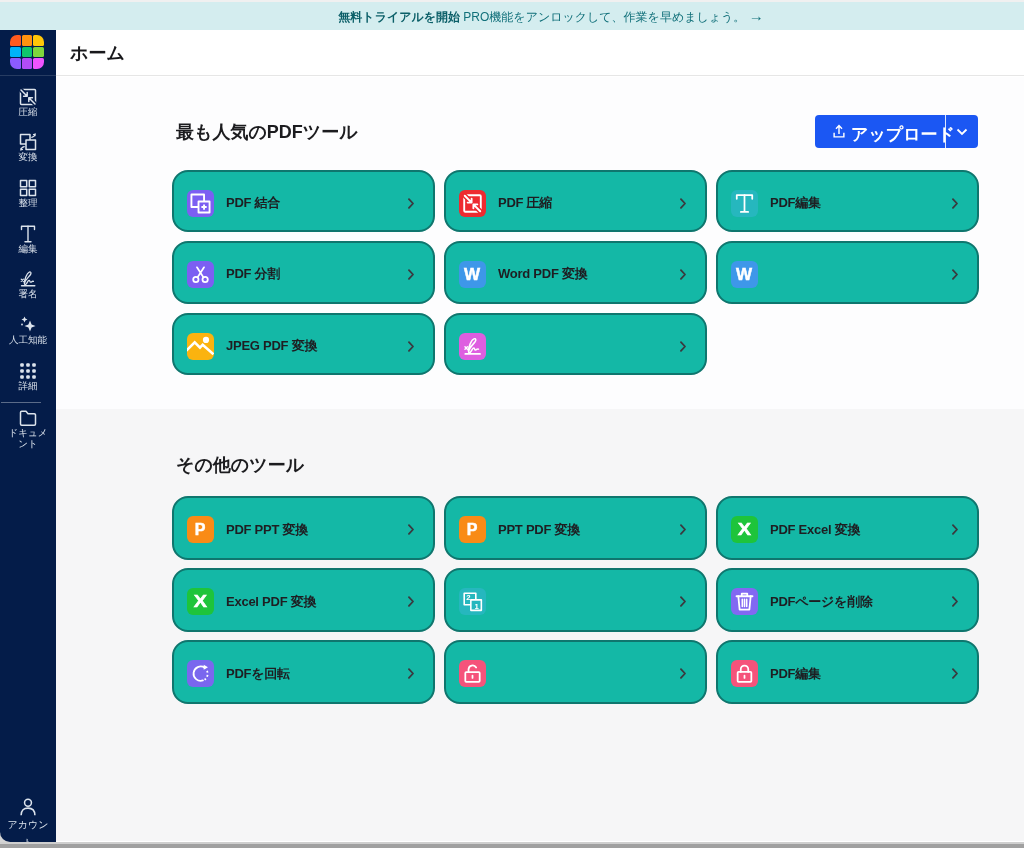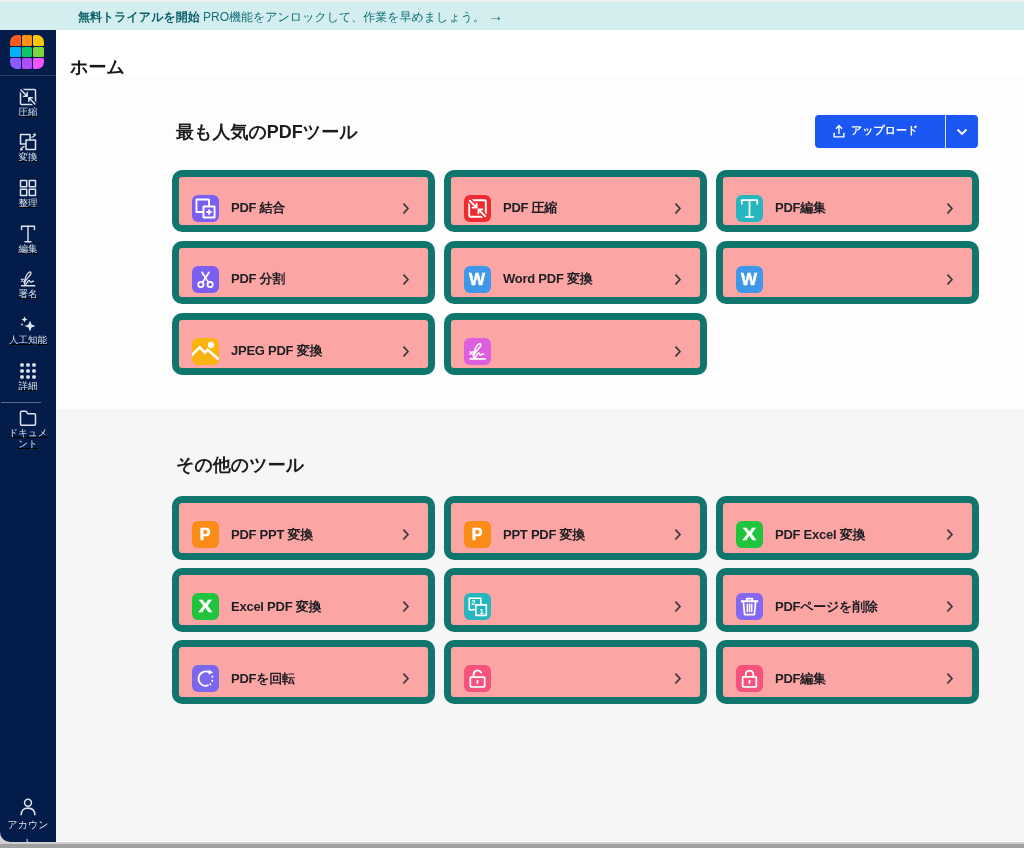--- a/index.html
+++ b/index.html
@@ -2,73 +2,73 @@
 <html lang="ja"><head>
 <meta charset="utf-8">
 <style>
   * { margin:0; padding:0; box-sizing:border-box; }
   html,body { width:1024px; height:848px; overflow:hidden; background:#fff;
     font-family:"Liberation Sans", sans-serif; }
 
   
   #topstrip { position:absolute; left:0; top:0; width:1024px; height:2px; background:#f0f0f0; }
   #banner { position:absolute; left:0; top:2px; width:1024px; height:28px;
-    background:#d4edef; color:#11707a; font-size:12px; text-align:left;
+    background:#d4edef; color:#11707a; font-size:12px; text-align:center;
     line-height:27px; padding-left:78px; }
   #banner b { color:#0b5f68; font-weight:700; }
 
   
   #sidebar { position:absolute; left:0; top:30px; width:56px; height:812px;
     background:#041c49; border-bottom-left-radius:10px; }
   #sb-line { position:absolute; left:0; top:45px; width:56px; height:1px;
     background:rgba(255,255,255,0.14); }
   .logo { position:absolute; left:10px; top:5px; width:34px; height:34px;
     border-radius:7px; overflow:hidden; display:grid; background:#041c49;
     grid-template-columns:1fr 1fr 1fr; grid-template-rows:1fr 1fr 1fr; gap:1px; }
   .logo div { width:100%; height:100%; border-radius:1.5px; }
-  .nav { position:absolute; left:0; top:57.5px; width:41px;text-decoration:underline; }
+  .nav { position:absolute; left:0; top:57.5px; width:41px; }
   .nav-item { width:56px; height:30px; margin-bottom:15.7px; text-align:center;
     color:#dce3ec; }
   .nav-item svg { display:block; margin:0 auto; }
   .nav-label { font-size:9.5px; line-height:10.5px; display:block; margin-top:1px;
     letter-spacing:0; transform-origin:center top; }
   .nav-sep { width:40px; height:1px; background:rgba(255,255,255,0.35);
     margin:-5px auto 6px auto; }
   #account { position:absolute; left:0; top:766.5px; width:56px;
     text-align:center; color:#dce3ec; }
 
   
-  #header { position:absolute; left:56px; top:44px; width:968px; height:46px;
+  #header { position:absolute; left:56px; top:30px; width:968px; height:46px;
     background:#fff; border-bottom:1px solid #e6e6e6; }
   #header h1 { position:absolute; left:14px; top:11px; font-size:18px;
     font-weight:700; color:#18181b; }
 
   
   #main-white { position:absolute; left:56px; top:77px; width:968px; height:332px;
     background:#fdfdfe; }
   #main-gray  { position:absolute; left:56px; top:409px; width:968px; height:432px;
     background:#f6f6f7; }
   .sec-title { position:absolute; font-size:18px; font-weight:700; color:#1c1c1f; }
 
   
   #upbtn { position:absolute; left:815px; top:115px; width:163px; height:33px;
     background:#1b57f3; border-radius:4px; color:#fff; }
   #upbtn .divider { position:absolute; left:130px; top:0; width:1px; height:33px;
     background:rgba(255,255,255,0.85); }
-  #upbtn .txt { position:absolute; left:36px; top:8px; font-size:11px;
+  #upbtn .txt { position:absolute; left:36px; top:8px; font-size:17px;
     font-weight:600; }
   #upbtn svg.up { position:absolute; left:15px; top:7.5px; }
   #upbtn svg.dn { position:absolute; left:140px; top:12px; }
 
   
   .grid { position:absolute; display:grid;
     grid-template-columns:263px 263px 263px; grid-auto-rows:62.5px;
     column-gap:9px; row-gap:9.2px; }
-  .card { position:relative; background:#fca5a5; border:7px solid #0f766e;
-    border-radius:10px; }
+  .card { position:relative; background:#14b8a6; border:2px solid #0f766e;
+    border-radius:16px; }
   .cicon { position:absolute; left:12.5px; top:18px; width:27px; height:27px;
     border-radius:6px; display:flex; align-items:center; justify-content:center; overflow:hidden;
     color:#fff; }
   .cicon .ltr { display:inline-block; font-size:16px; font-weight:800; color:#fff; -webkit-text-stroke:0.5px #fff;
     font-family:"Liberation Sans",sans-serif; }
   .ctitle { position:absolute; left:52px; top:1px; height:60.5px; display:flex;
     align-items:center; font-size:13px; font-weight:700; color:#1e1e22; letter-spacing:-0.25px; }
   .chev { position:absolute; right:15px; top:24px; }
 
   .bottom-bar { position:absolute; left:0; top:842px; width:1024px; height:6px;

